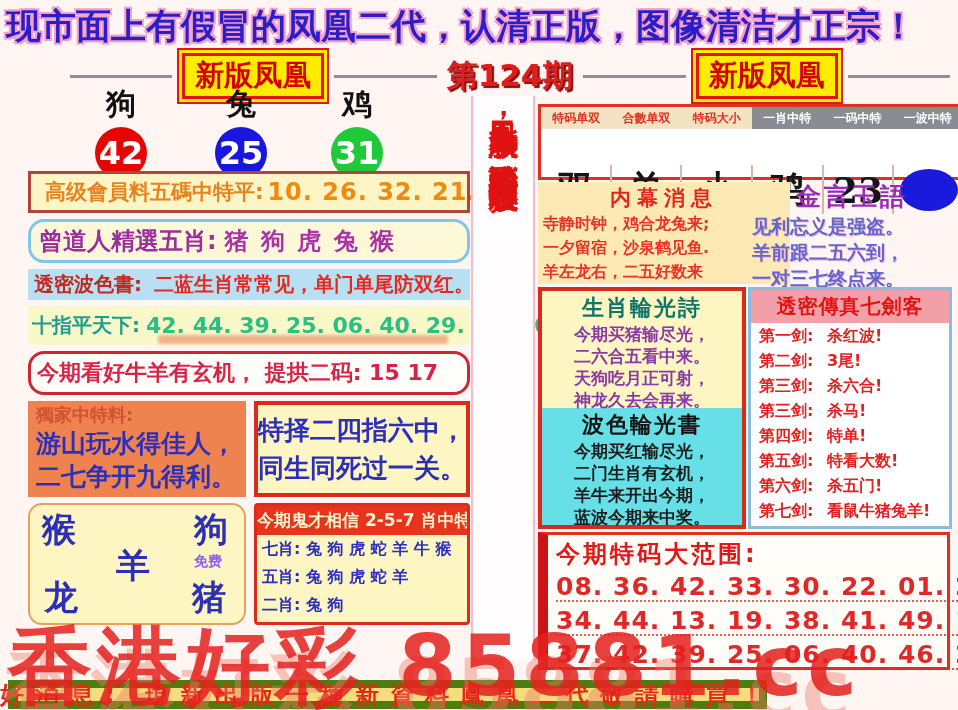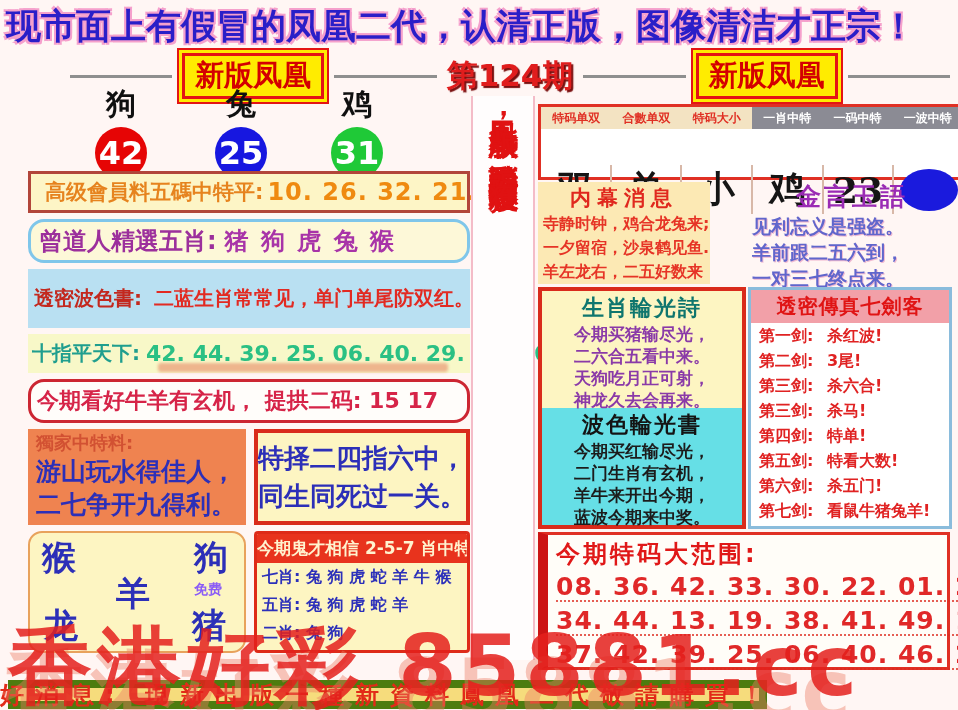--- a/index.html
+++ b/index.html
@@ -40,21 +40,21 @@
   .left-col{ position:absolute; left:28px; top:171px; width:442px; }
   .lrow{ margin-bottom:6px; }
   .row1{ background:#fdf5c6; border:3px solid #b2453a; padding:4px 6px;
          display:flex; align-items:center; white-space:nowrap; }
   .row1 .lab{ color:#e6831e; font-size:21px; font-weight:bold;margin-left:8px; }
   .row1 .val{ color:#ef8a10; font-size:24px; font-weight:bold; margin-left:4px; letter-spacing:1px; }
   .row2{ background:#fdf8d8; border:3px solid #7fc6ea; border-radius:16px; padding:3px 8px;
          display:flex; align-items:center; white-space:nowrap; }
   .row2 .lab{ color:#9c2f9c; font-size:24px; font-weight:bold; }
   .row2 .val{ color:#a834a8; font-size:24px; font-weight:bold; margin-left:8px; letter-spacing:2px; }
-  .row3{ background:#b9e0f2; padding:16px 6px; display:flex; align-items:center; white-space:nowrap; }
+  .row3{ background:#b9e0f2; padding:2px 6px; display:flex; align-items:center; white-space:nowrap; }
   .row3 .lab{ color:#c3281e; font-size:20px; font-weight:bold; }
   .row3 .val{ color:#e22a22; font-size:20px; font-weight:bold; margin-left:12px; }
   .row4{ background:#f8f8c8; padding:6px 4px; position:relative;
          display:flex; align-items:center; white-space:nowrap; }
   .row4 .lab{ color:#1f9e8e; font-size:20px; font-weight:bold; }
   .row4 .val{ color:#2ac084; font-size:22px; font-weight:bold; margin-left:6px; }
   .smear{ position:absolute; left:130px; bottom:1px; width:290px; height:9px;
           background:rgba(222,70,45,.38); filter:blur(1.5px); border-radius:3px; }
   .row5{ background:#fffdfa; border:3px solid #cc2632; border-radius:16px; padding:4px 6px;
          color:#d62448; font-size:22px; font-weight:bold; white-space:nowrap; }
@@ -89,21 +89,21 @@
   .rtable-head{ display:flex; height:22px; }
   .rt-h{ flex:1; font-size:12px; font-weight:bold; text-align:center; line-height:22px; white-space:nowrap; }
   .rt-h.red{ color:#e03024; background:#f3e3c2; }
   .rt-h.gray{ color:#fff; background:#8b8b94; }
   .rtable-vals{ display:flex; flex:1; }
   .rt-v{ flex:1; border-right:2px solid #d8b8a8; font-size:36px; font-weight:bold; color:#151515;
          display:flex; align-items:center; justify-content:center;
          font-family:"DejaVu Serif", serif; }
   .rt-v:last-child{ border-right:none; }
   .wave-ellipse{ width:58px; height:42px; border-radius:50%; }
-  .insider{ position:absolute; left:538px; top:182px; width:172px; height:102px;
+  .insider{ position:absolute; left:538px; top:182px; width:252px; height:102px;
             background:#fce9b4; padding:2px 5px; }
   .insider-title{ text-align:center; color:#e0281e; font-size:21px; font-weight:bold; letter-spacing:6px; }
   .insider-line{ color:#e63426; font-size:16px; font-weight:bold; line-height:24px; white-space:nowrap; }
   .golden{ position:absolute; left:752px; top:180px; width:200px; height:104px; }
   .golden-title{ text-align:center; color:#9a2bb4; font-size:25px; font-weight:bold; letter-spacing:3px; }
   .golden-line{ color:#6066cc; font-size:19px; font-weight:bold; line-height:26px;
                 white-space:nowrap; text-shadow:1px 1px 0 #f0b8d0; }
   .poembox{ position:absolute; left:538px; top:287px; width:208px; height:242px; border:4px solid #d92b1b; }
   .poem-top{ background:#fdf5c2; height:117px; text-align:center; padding-top:2px; }
   .poem-top-title{ font-size:22px; font-weight:bold; color:#0f766e; letter-spacing:2px; }

